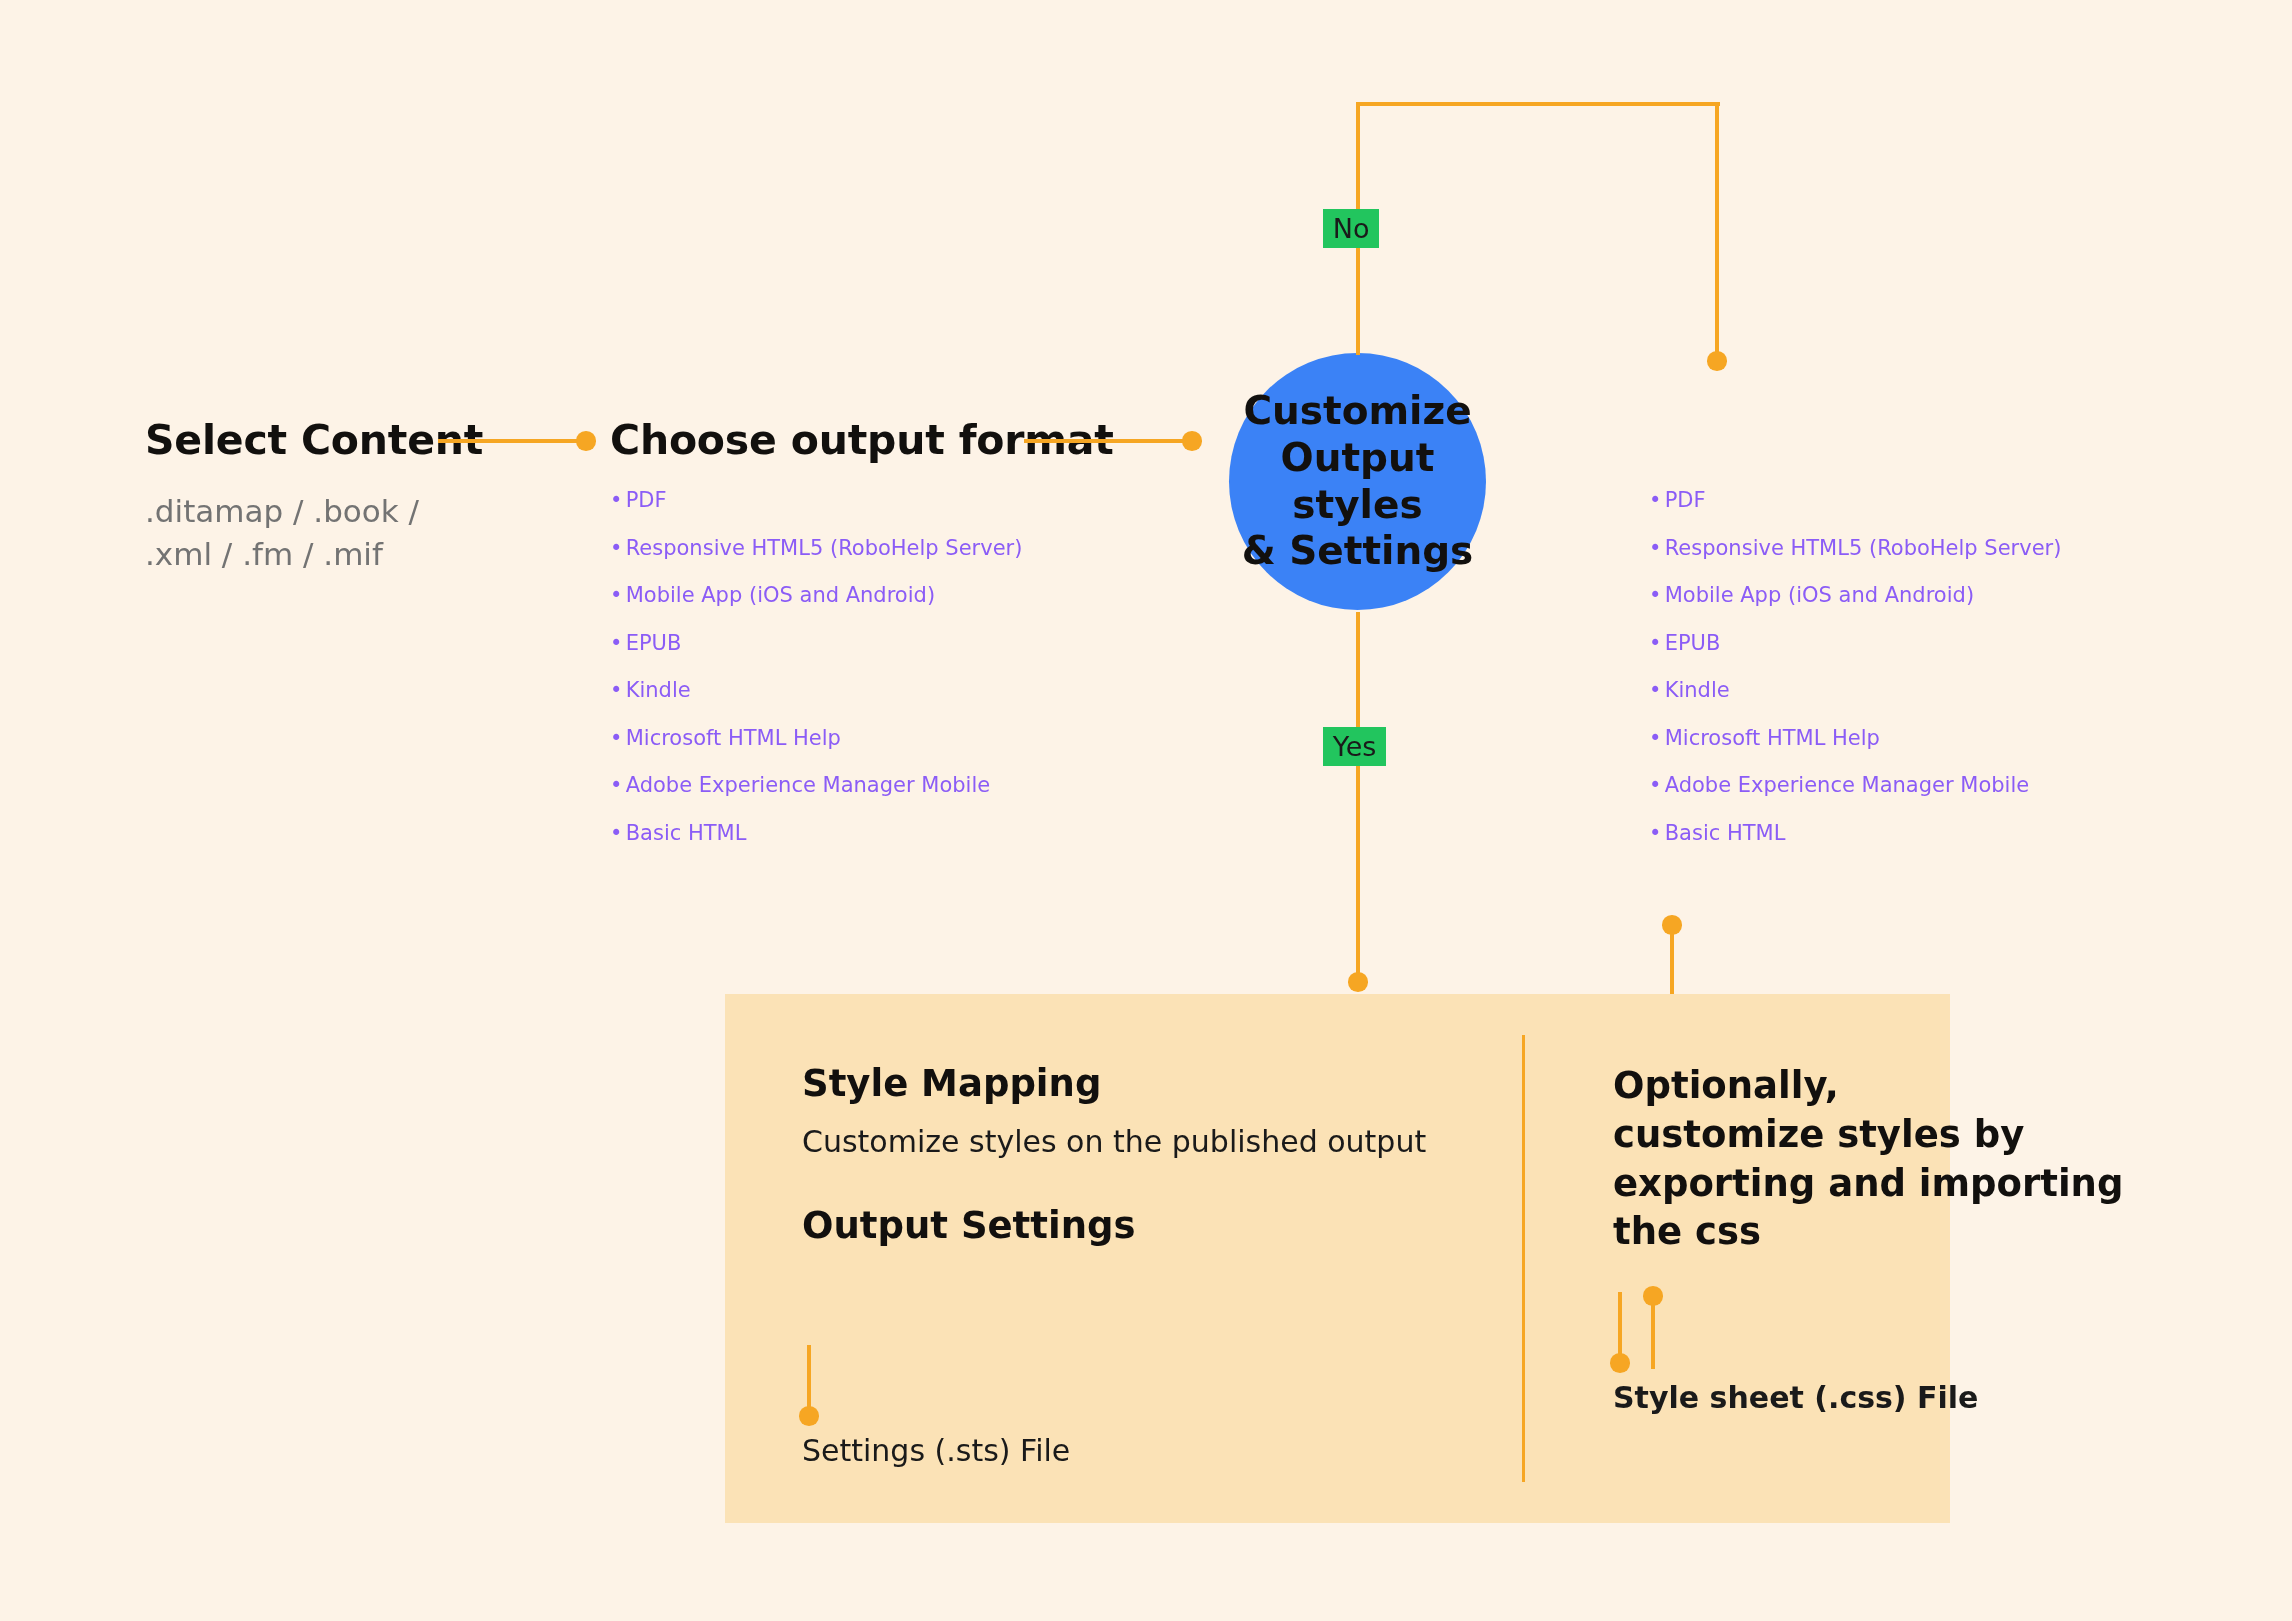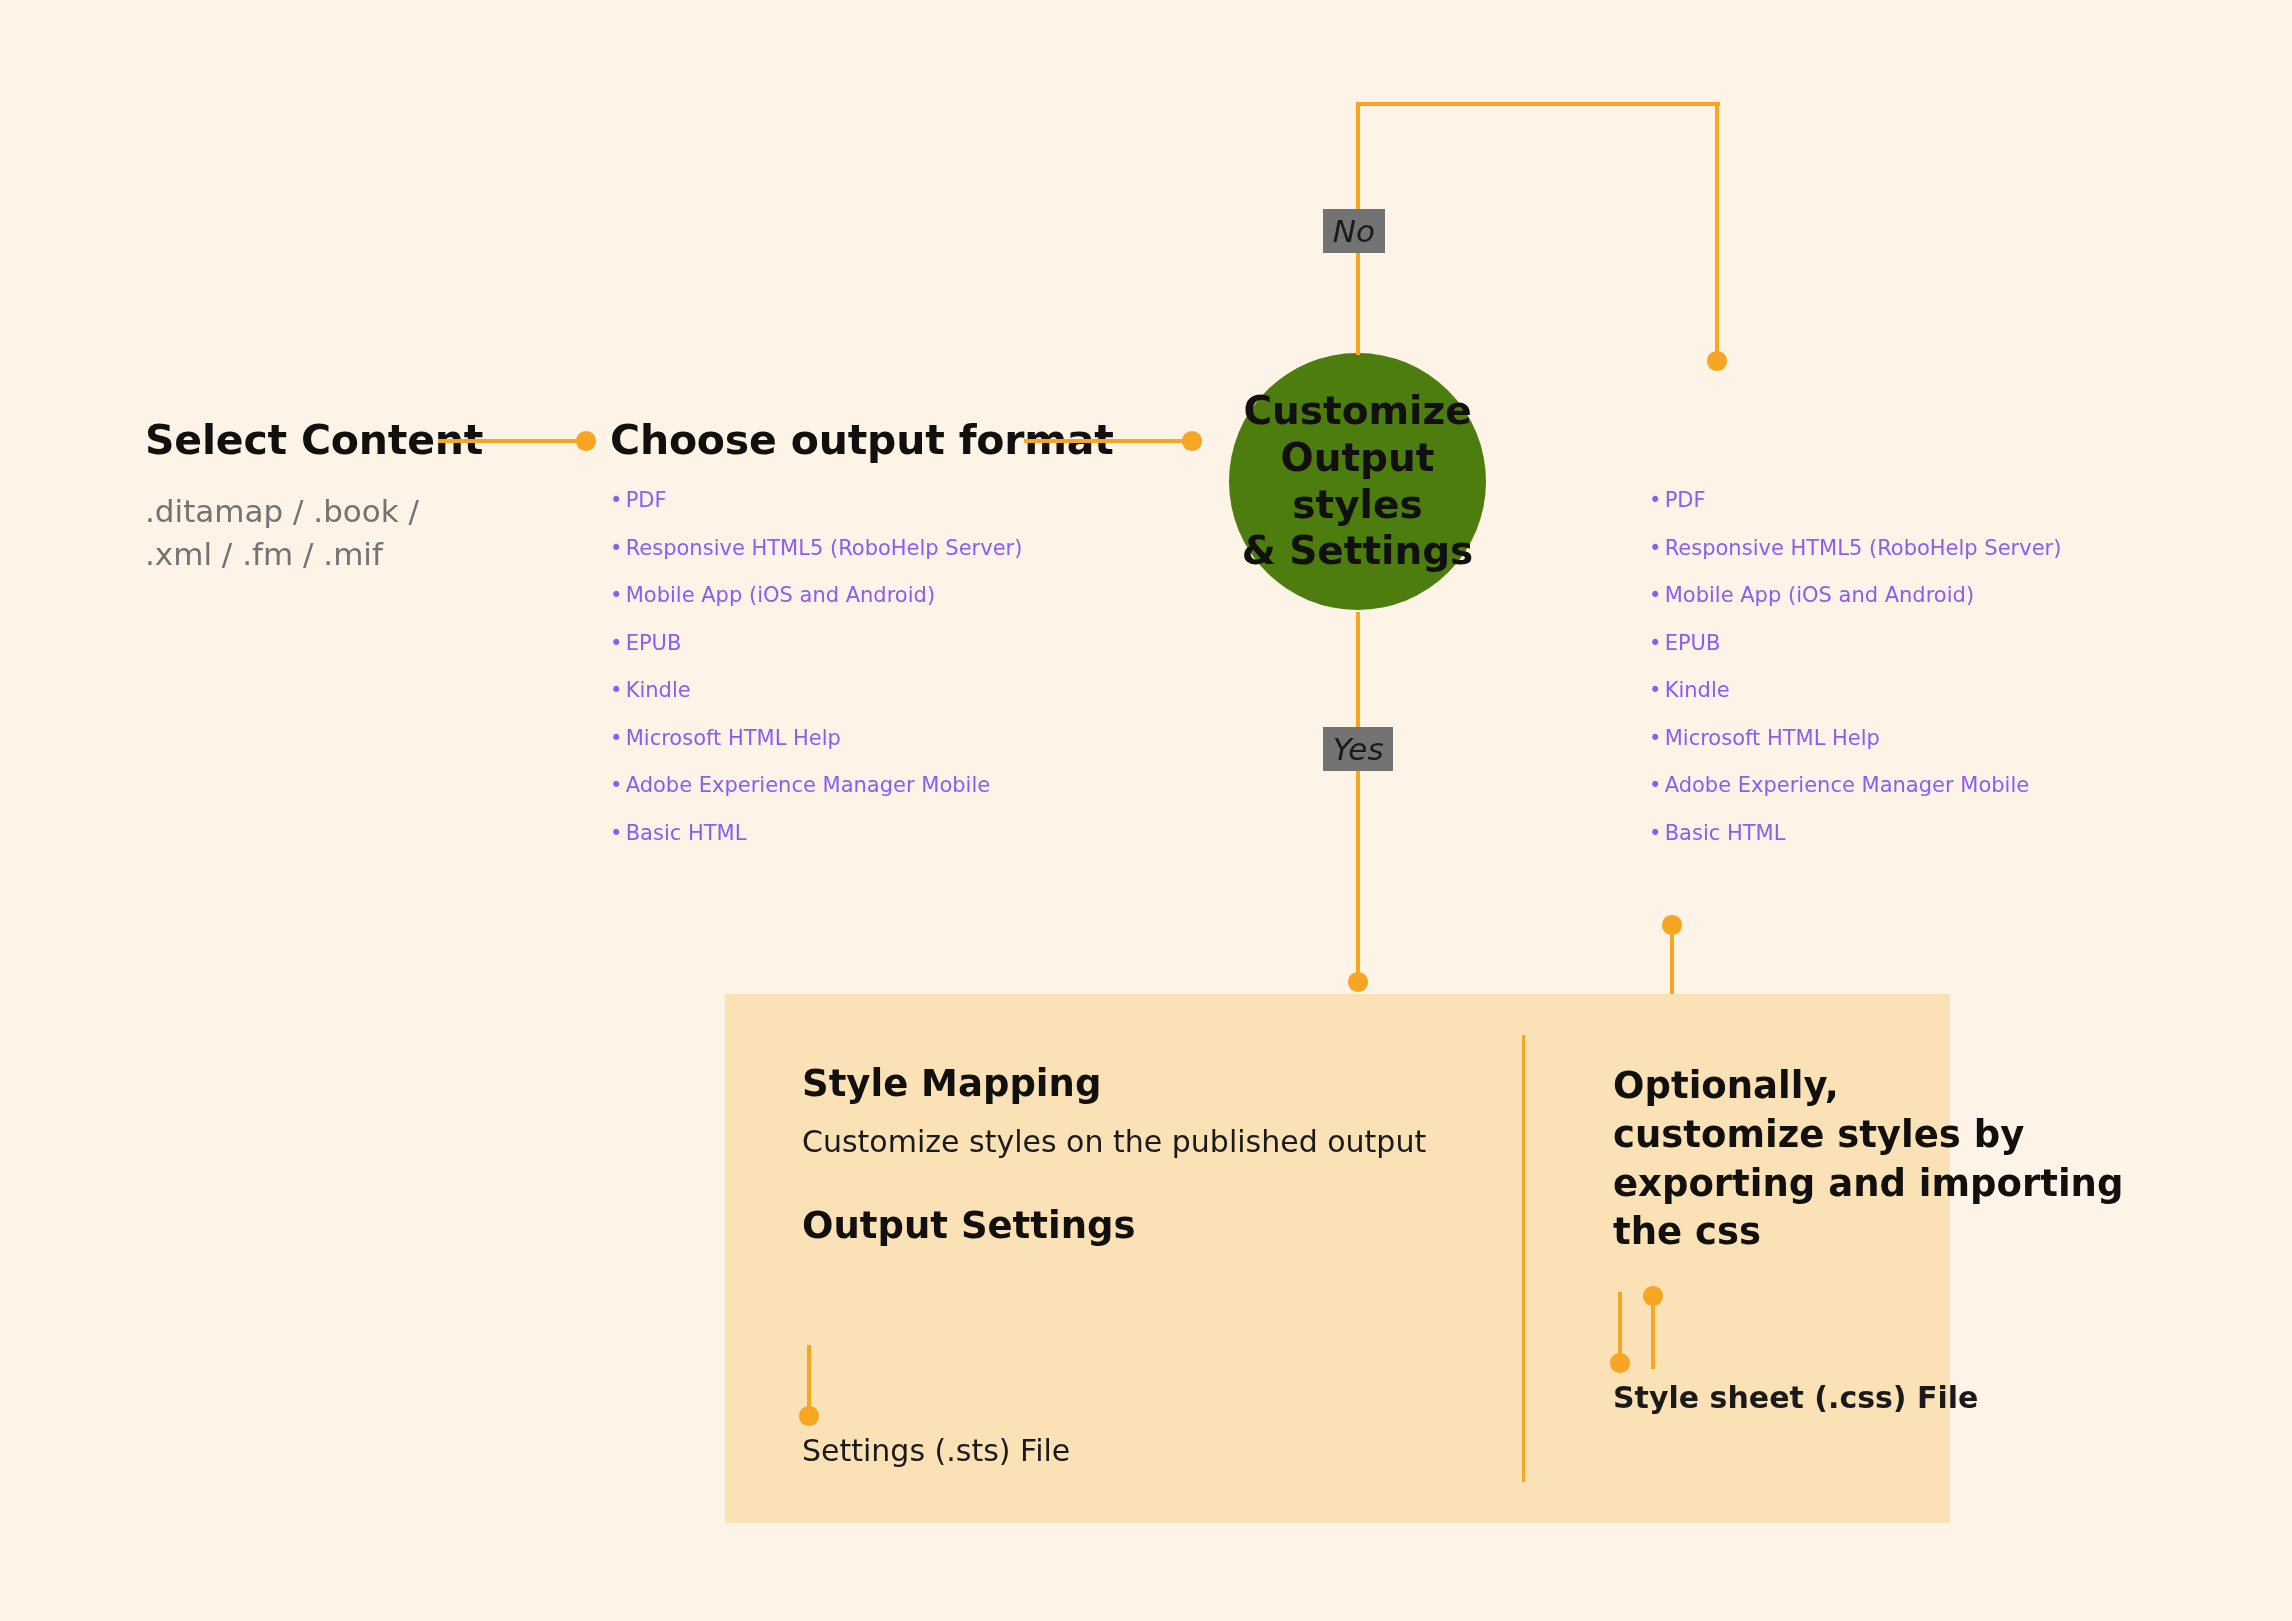--- a/index.html
+++ b/index.html
@@ -60,43 +60,42 @@
   }
   .bullet-list li .bul {
     display: inline-block;
     width: 15.7px;
   }
 
   
   .circle {
     position: absolute;
     border-radius: 50%;
-    background: #4d7c0f;
+    background: #3b82f6;
     display: flex;
     align-items: center;
     justify-content: center;
     text-align: center;
   }
   .circle .circle-text {
     font-size: 39px;
     font-weight: bold;
     color: #12100E;
     line-height: 1.2;
     white-space: pre-line;
   }
 
   
   .branch-label {
     position: absolute;
-    font-size: 31px;
+    font-size: 27px;
     color: #1A1A1A;
-    background: #737373;
+    background: #22c55e;
     padding: 3.9px 9.8px;
     white-space: nowrap;
-    font-style: italic;
   }
 
   
   .panel {
     position: absolute;
     background: #FBE2B6;
   }
   .panel-divider {
     position: absolute;
     width: 2.9px;

